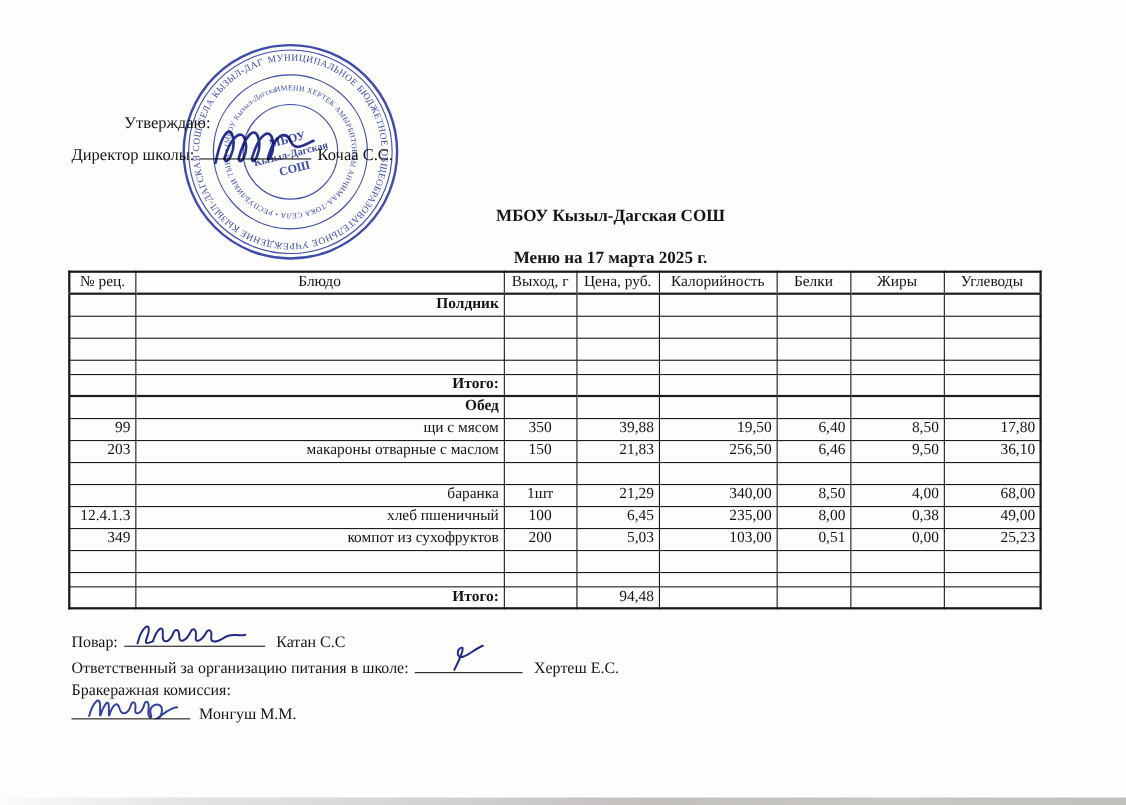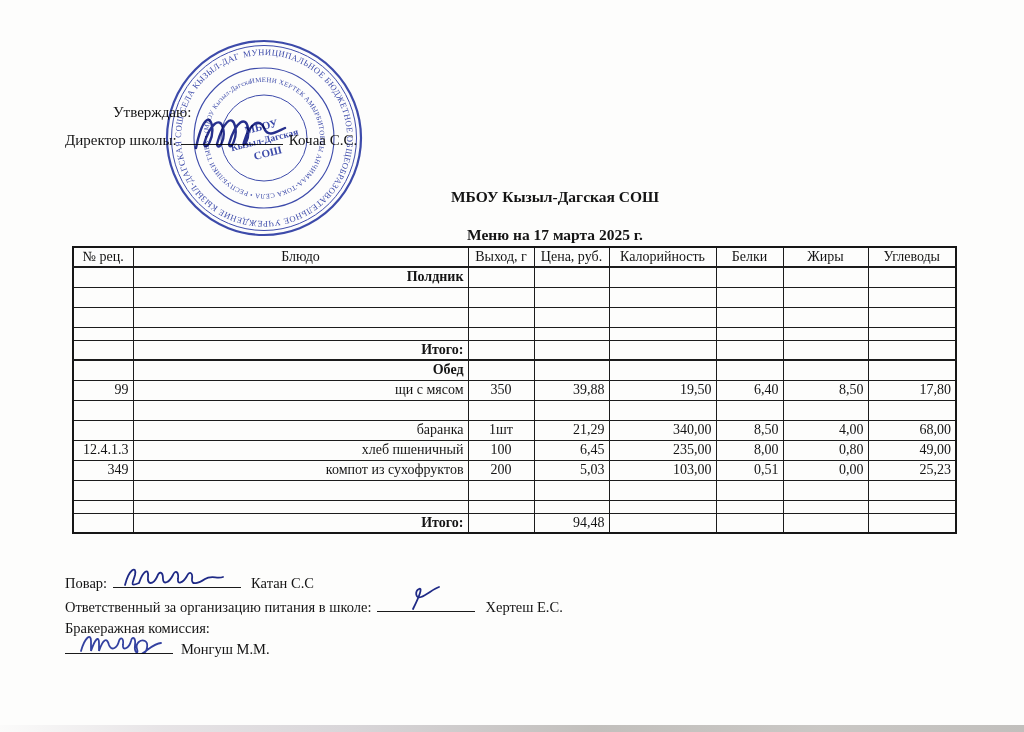--- a/index.html
+++ b/index.html
@@ -22,21 +22,21 @@
   .stamp-wrap svg { display:block; }
   .st-line { fill:none; }
   .director-sig { position:absolute; left:190px; top:108px; z-index:6; mix-blend-mode:multiply; }
 
   
   .doc-title { position:absolute; left:330px; width:450px; text-align:center; font-weight:bold; font-size:15.5px; z-index:1;}
   .school-title { top:188px; }
   .menu-title { top:226px; }
 
   
-  .menu-table-wrap { position:absolute; left:72px; top:246px; z-index:1; }
+  .menu-table-wrap { position:absolute; left:62px; top:246px; z-index:1; }
   table.menu { border-collapse:collapse; table-layout:fixed; width:883px;
                border:2.6px solid #161616; font-size:14px; }
   table.menu th, table.menu td {
     border:1.5px solid #1c1c1c; padding:0 4px; height:20px;
     overflow:hidden; white-space:nowrap; font-weight:normal; line-height:18px;
   }
   table.menu th { text-align:center; }
   tr.empty_short td { height:13px; }
   tr.section td, tr.total td { font-weight:bold; }
   td.c0 { text-align:right; padding-right:3px; }
@@ -196,20 +196,30 @@
           <tr class="item">
             <td class="c0">99</td>
             <td class="c1">щи с мясом</td>
             <td class="c2">350</td>
             <td class="c3">39,88</td>
             <td class="c4">19,50</td>
             <td class="c5">6,40</td>
             <td class="c6">8,50</td>
             <td class="c7">17,80</td>
           </tr>
+          <tr class="item">
+            <td class="c0">203</td>
+            <td class="c1">макароны отварные с маслом</td>
+            <td class="c2">150</td>
+            <td class="c3">21,83</td>
+            <td class="c4">256,50</td>
+            <td class="c5">6,46</td>
+            <td class="c6">9,50</td>
+            <td class="c7">36,10</td>
+          </tr>
           <tr class="empty">
             <td class="c0"></td>
             <td class="c1"></td>
             <td class="c2"></td>
             <td class="c3"></td>
             <td class="c4"></td>
             <td class="c5"></td>
             <td class="c6"></td>
             <td class="c7"></td>
           </tr>
@@ -223,21 +233,21 @@
             <td class="c6">4,00</td>
             <td class="c7">68,00</td>
           </tr>
           <tr class="item">
             <td class="c0">12.4.1.3</td>
             <td class="c1">хлеб пшеничный</td>
             <td class="c2">100</td>
             <td class="c3">6,45</td>
             <td class="c4">235,00</td>
             <td class="c5">8,00</td>
-            <td class="c6">0,80</td>
+            <td class="c6">0,38</td>
             <td class="c7">49,00</td>
           </tr>
           <tr class="item">
             <td class="c0">349</td>
             <td class="c1">компот из сухофруктов</td>
             <td class="c2">200</td>
             <td class="c3">5,03</td>
             <td class="c4">103,00</td>
             <td class="c5">0,51</td>
             <td class="c6">0,00</td>

